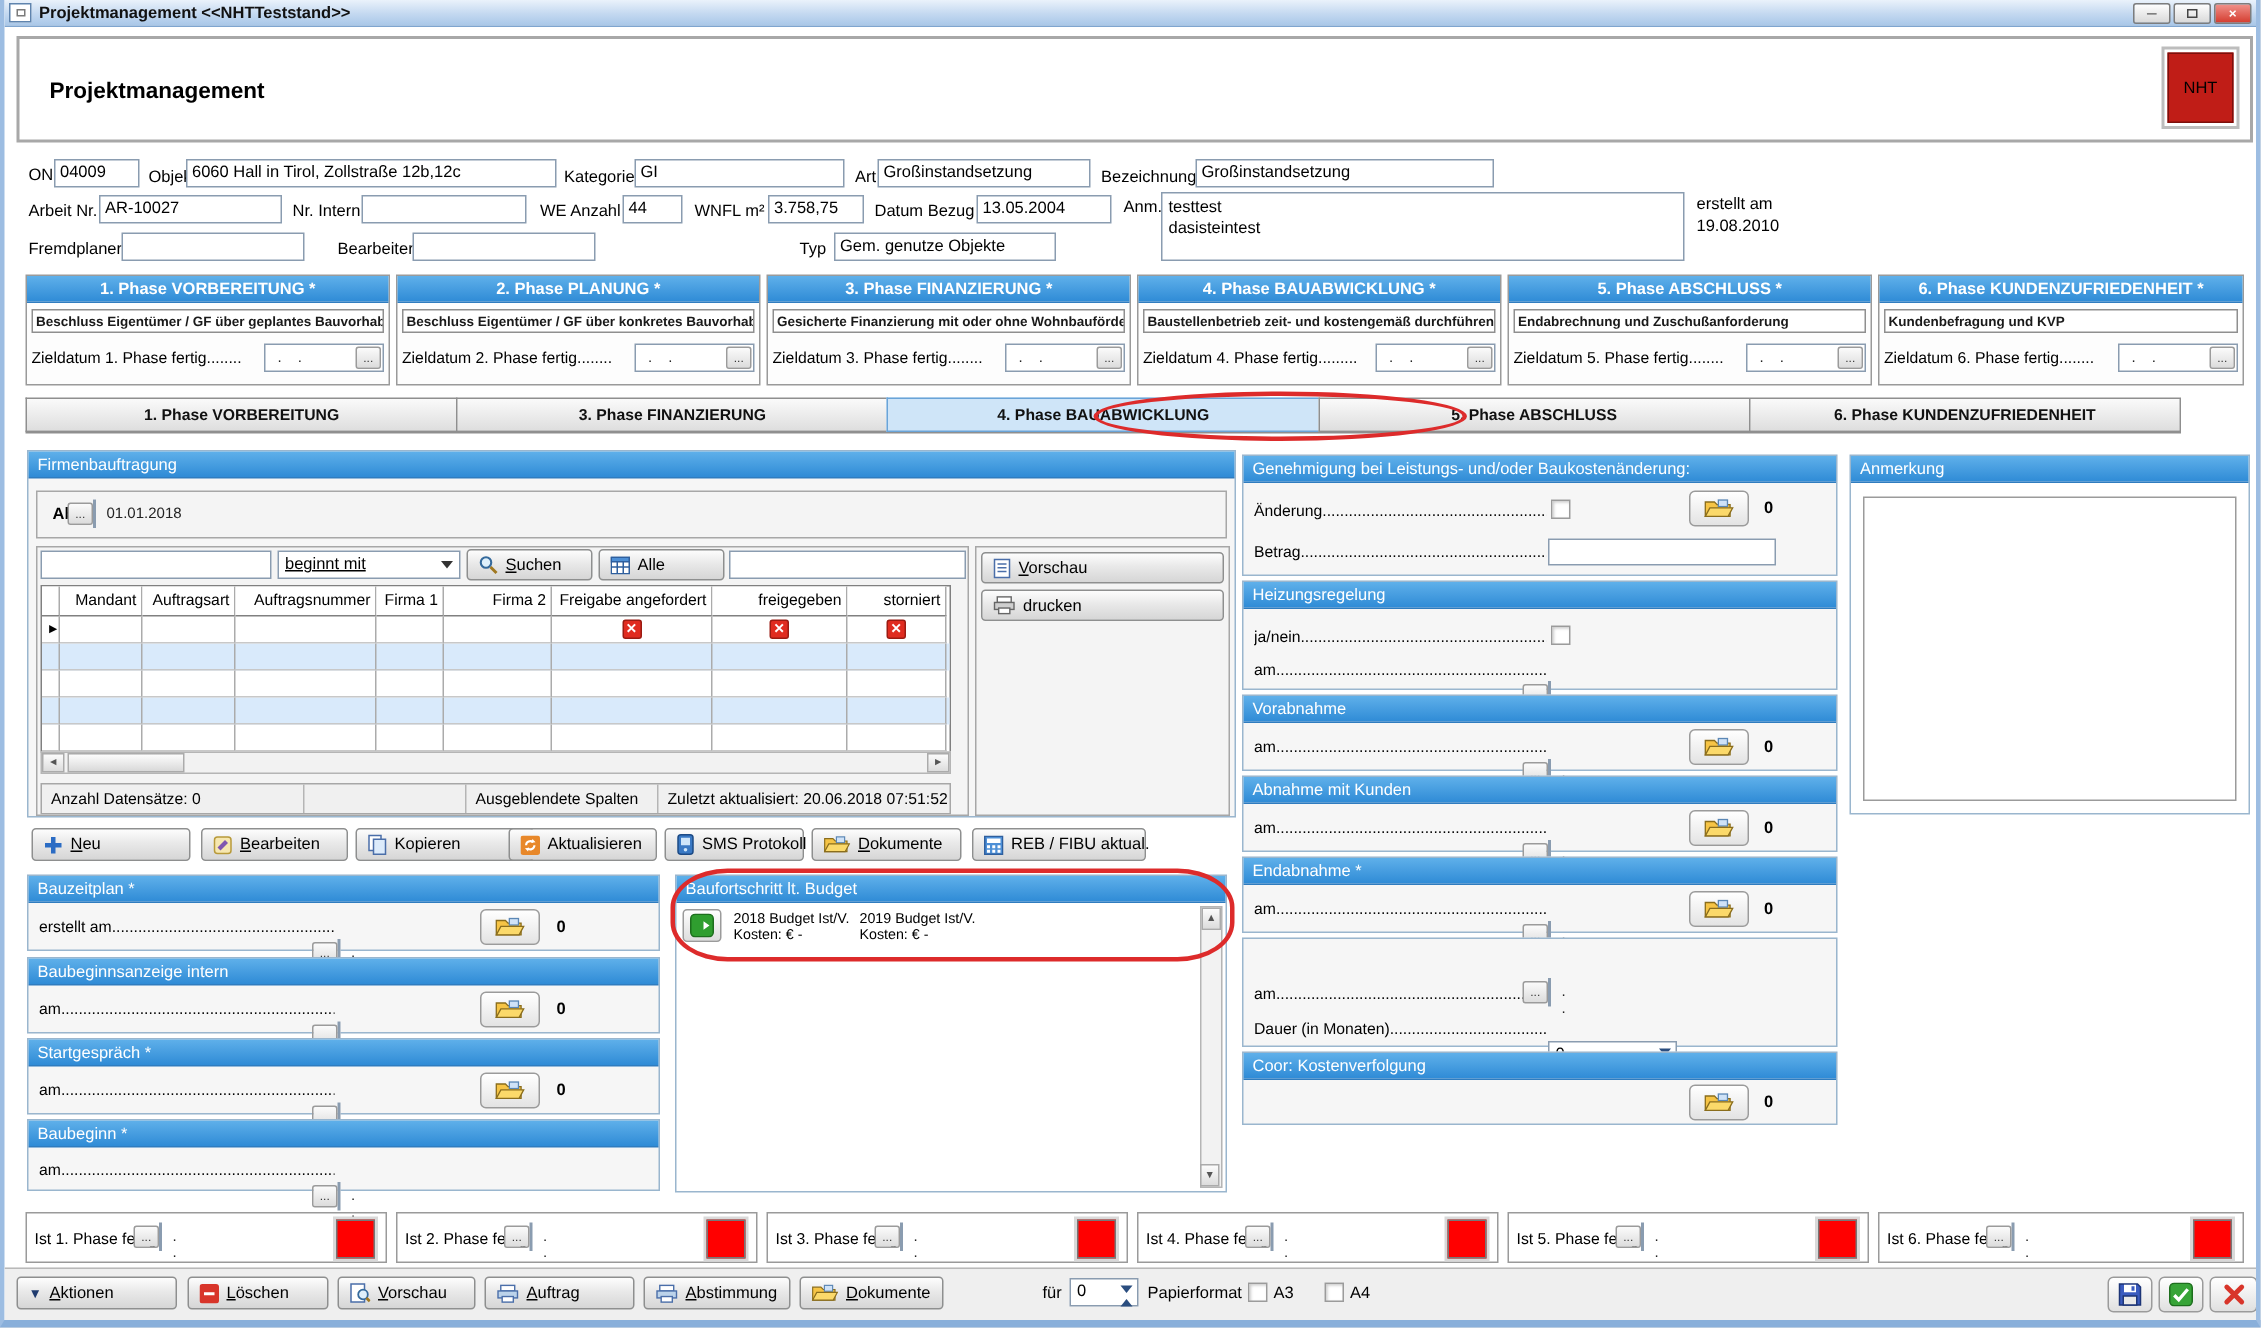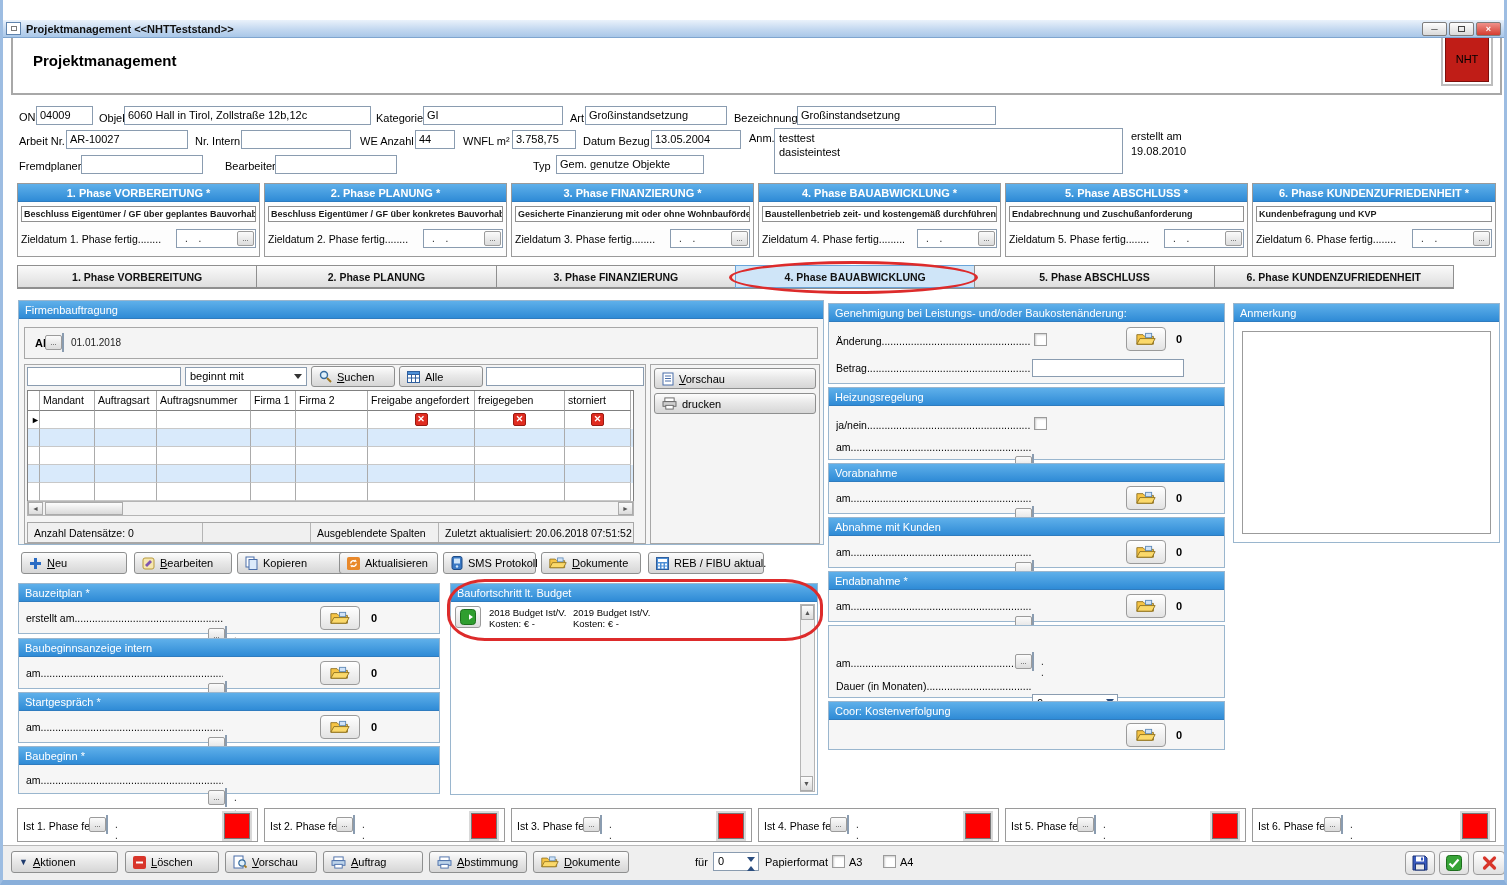--- a/index.html
+++ b/index.html
@@ -3,21 +3,21 @@
 <meta charset="utf-8">
 <style>
   * { box-sizing: border-box; margin:0; padding:0; }
   body { font-family:"Liberation Sans", sans-serif; background:#9a9a9a; }
   .window { position:relative; width:1507px; height:885px; background:#fff; overflow:hidden;
             border-left:3px solid #9dbde2; border-right:3px solid #9dbde2; border-bottom:5px solid #89afda; }
   .abs { position:absolute; }
   
   .titlebar { position:absolute; left:0; top:0; right:0; height:18px;
      background:linear-gradient(#eaf2fb,#c3d8f0 55%,#a9c7e8); border-bottom:1px solid #7fa5cf;
-     display:flex; align-items:center; padding:0 3px; z-index:60;margin-top:20px;}
+     display:flex; align-items:center; padding:0 3px; z-index:60;}
   .win-icon { width:15px; height:13px; background:#fff; border:1px solid #5f84ae; margin-right:5px;
      display:flex; align-items:center; justify-content:center;}
   .win-icon i { display:block; width:6px; height:5px; border:1px solid #7b7b7b; }
   .titlebar .title { font-size:11px; font-weight:bold; color:#111; }
   .win-btns { margin-left:auto; display:flex; gap:2px; }
   .win-btn { width:25px; height:14px; border:1px solid #7d7d7d; border-radius:2px;
      background:linear-gradient(#fefefe,#d9d9d9); font-size:9px; line-height:12px; text-align:center; color:#333;}
   .win-btn.close { background:linear-gradient(#f0918a,#d43d30); color:#fff; font-weight:bold; }
   .win-btn .maxbox { display:inline-block; width:7px; height:6px; border:1px solid #444; margin-top:3px;}
   
@@ -69,21 +69,21 @@
      background:linear-gradient(#ffffff,#e3e3e3); display:flex; align-items:center; justify-content:center;}
   .cb { width:13px; height:13px; background:#fff; border:1px solid #9b9b9b; box-shadow:inset 1px 1px 2px #ccc; }
   .spin { position:relative; background:#fff; border:1px solid #8a9cb0; height:19px; font-size:11px; padding:2px 4px;}
   .spin .arr { position:absolute; right:2px; width:9px; height:7px; }
   .spin .up { top:1px; } .spin .dn { bottom:1px; }
   .tri-u { width:0;height:0;border-left:4px solid transparent;border-right:4px solid transparent;border-bottom:5px solid #2a4d7f;}
   .tri-d { width:0;height:0;border-left:4px solid transparent;border-right:4px solid transparent;border-top:5px solid #2a4d7f;}
   
   .tbl { border:1px solid #808080; background:#fff; font-size:10.5px; }
   .trow { display:flex; }
-  .tc { border-right:1px solid #ababab; border-bottom:1px solid #c8c8c8; padding:2px 3px; white-space:nowrap; overflow:hidden; height:18px;}
+  .tc { border-right:1px solid #ababab; border-bottom:1px solid #c8c8c8; padding:2px 3px; white-space:nowrap; overflow:hidden; height:18px;text-align:right;}
   .thead .tc { border-bottom:1px solid #808080; height:20px; padding-top:3px; background:#fff;}
   .alt { background:#d9eafb; }
   .c0{width:12px;} .c1{width:55px;} .c2{width:62px;} .c3{width:94px;} .c4{width:45px;} .c5{width:72px;}
   .c6{width:107px;} .c7{width:90px;} .c8{width:66px;}
   .redx { width:13px; height:13px; background:#e02c20; border:1px solid #9b1b12; border-radius:2px; margin:0 auto;
      display:flex; align-items:center; justify-content:center; color:#fff; font-size:9px; font-weight:bold; line-height:11px;}
   .marker { font-size:9px; color:#000; line-height:13px; }
   .hscroll { height:15px; background:#f2f2f2; border:1px solid #b5b5b5; display:flex; align-items:stretch; }
   .sbtn { width:15px; background:linear-gradient(#fcfcfc,#dcdcdc); border:1px solid #ababab; font-size:7px;
      display:flex; align-items:center; justify-content:center; color:#555;}
@@ -92,21 +92,21 @@
   .scell { border-right:1px solid #b5b5b5; display:flex; align-items:center; padding:0 6px; white-space:nowrap; overflow:hidden;}
   .vscroll { width:15px; background:#f2f2f2; border:1px solid #b5b5b5; position:absolute; }
   .vscroll .sbtn { width:100%; height:15px; }
   .vscroll .vdn { position:absolute; bottom:0; left:-1px; right:-1px; }
   .redsq { background:#ff0000; border:1px solid #777; box-shadow:0 0 0 2px #d9d9d9; }
   .toolbar { left:0; top:845px; width:1507px; height:35px; background:#efefef; border-top:1px solid #b9b9b9; }
   .iconbtn { width:30px; height:24px; border:1px solid #9b9b9b; border-radius:4px;
      background:linear-gradient(#ffffff,#e0e0e0); display:flex; align-items:center; justify-content:center;}
   .greenarrowbtn { width:26px; height:22px; border:1px solid #9b9b9b; border-radius:3px;
      background:linear-gradient(#fff,#ddd); display:flex; align-items:center; justify-content:center; }
-  .combo { position:relative; background:#fff; border:1px solid #8a9cb0; height:19px; font-size:11px; padding:2px 4px; }
+  .combo { position:relative; background:#fff; border:1px solid #8a9cb0; height:19px; font-size:11px; padding:2px 4px;text-decoration:underline; }
   .combo .ca { position:absolute; right:4px; top:6px; width:0; height:0;
      border-left:4px solid transparent; border-right:4px solid transparent; border-top:5px solid #333; }
   .smalltxt { font-size:9.5px; line-height:11px; white-space:nowrap; }
 </style>
 </head>
 <body>
 
 <div class="window">
 
   <div class="titlebar">
@@ -225,21 +225,20 @@
         <span class="zlbl">Zieldatum 6. Phase fertig........</span>
       <span class="datefield" style="width:80px">
           <span class="ph">. .</span>
           <span class="dotbtn">...</span>
         </span>
       </div>
   </div>
 
   <div class="abs tabs">
     <div class="tab">1. Phase VORBEREITUNG</div>
-    <div class="tab">2. Phase PLANUNG</div>
     <div class="tab">3. Phase FINANZIERUNG</div>
     <div class="tab sel">4. Phase BAUABWICKLUNG</div>
     <div class="tab">5. Phase ABSCHLUSS</div>
     <div class="tab">6. Phase KUNDENZUFRIEDENHEIT</div>
   </div>
   <div class="abs annot" style="left:726px;top:261px;width:249px;height:33px"></div>
 
   <div class="abs panel" style="left:15px;top:300px;width:806px;height:245px">
     <div class="panel-h">Firmenbauftragung</div>
     <div class="abs" style="left:5px;top:26px;width:794px;height:32px;border:1px solid #a7a7a7;background:#f4f4f4">

